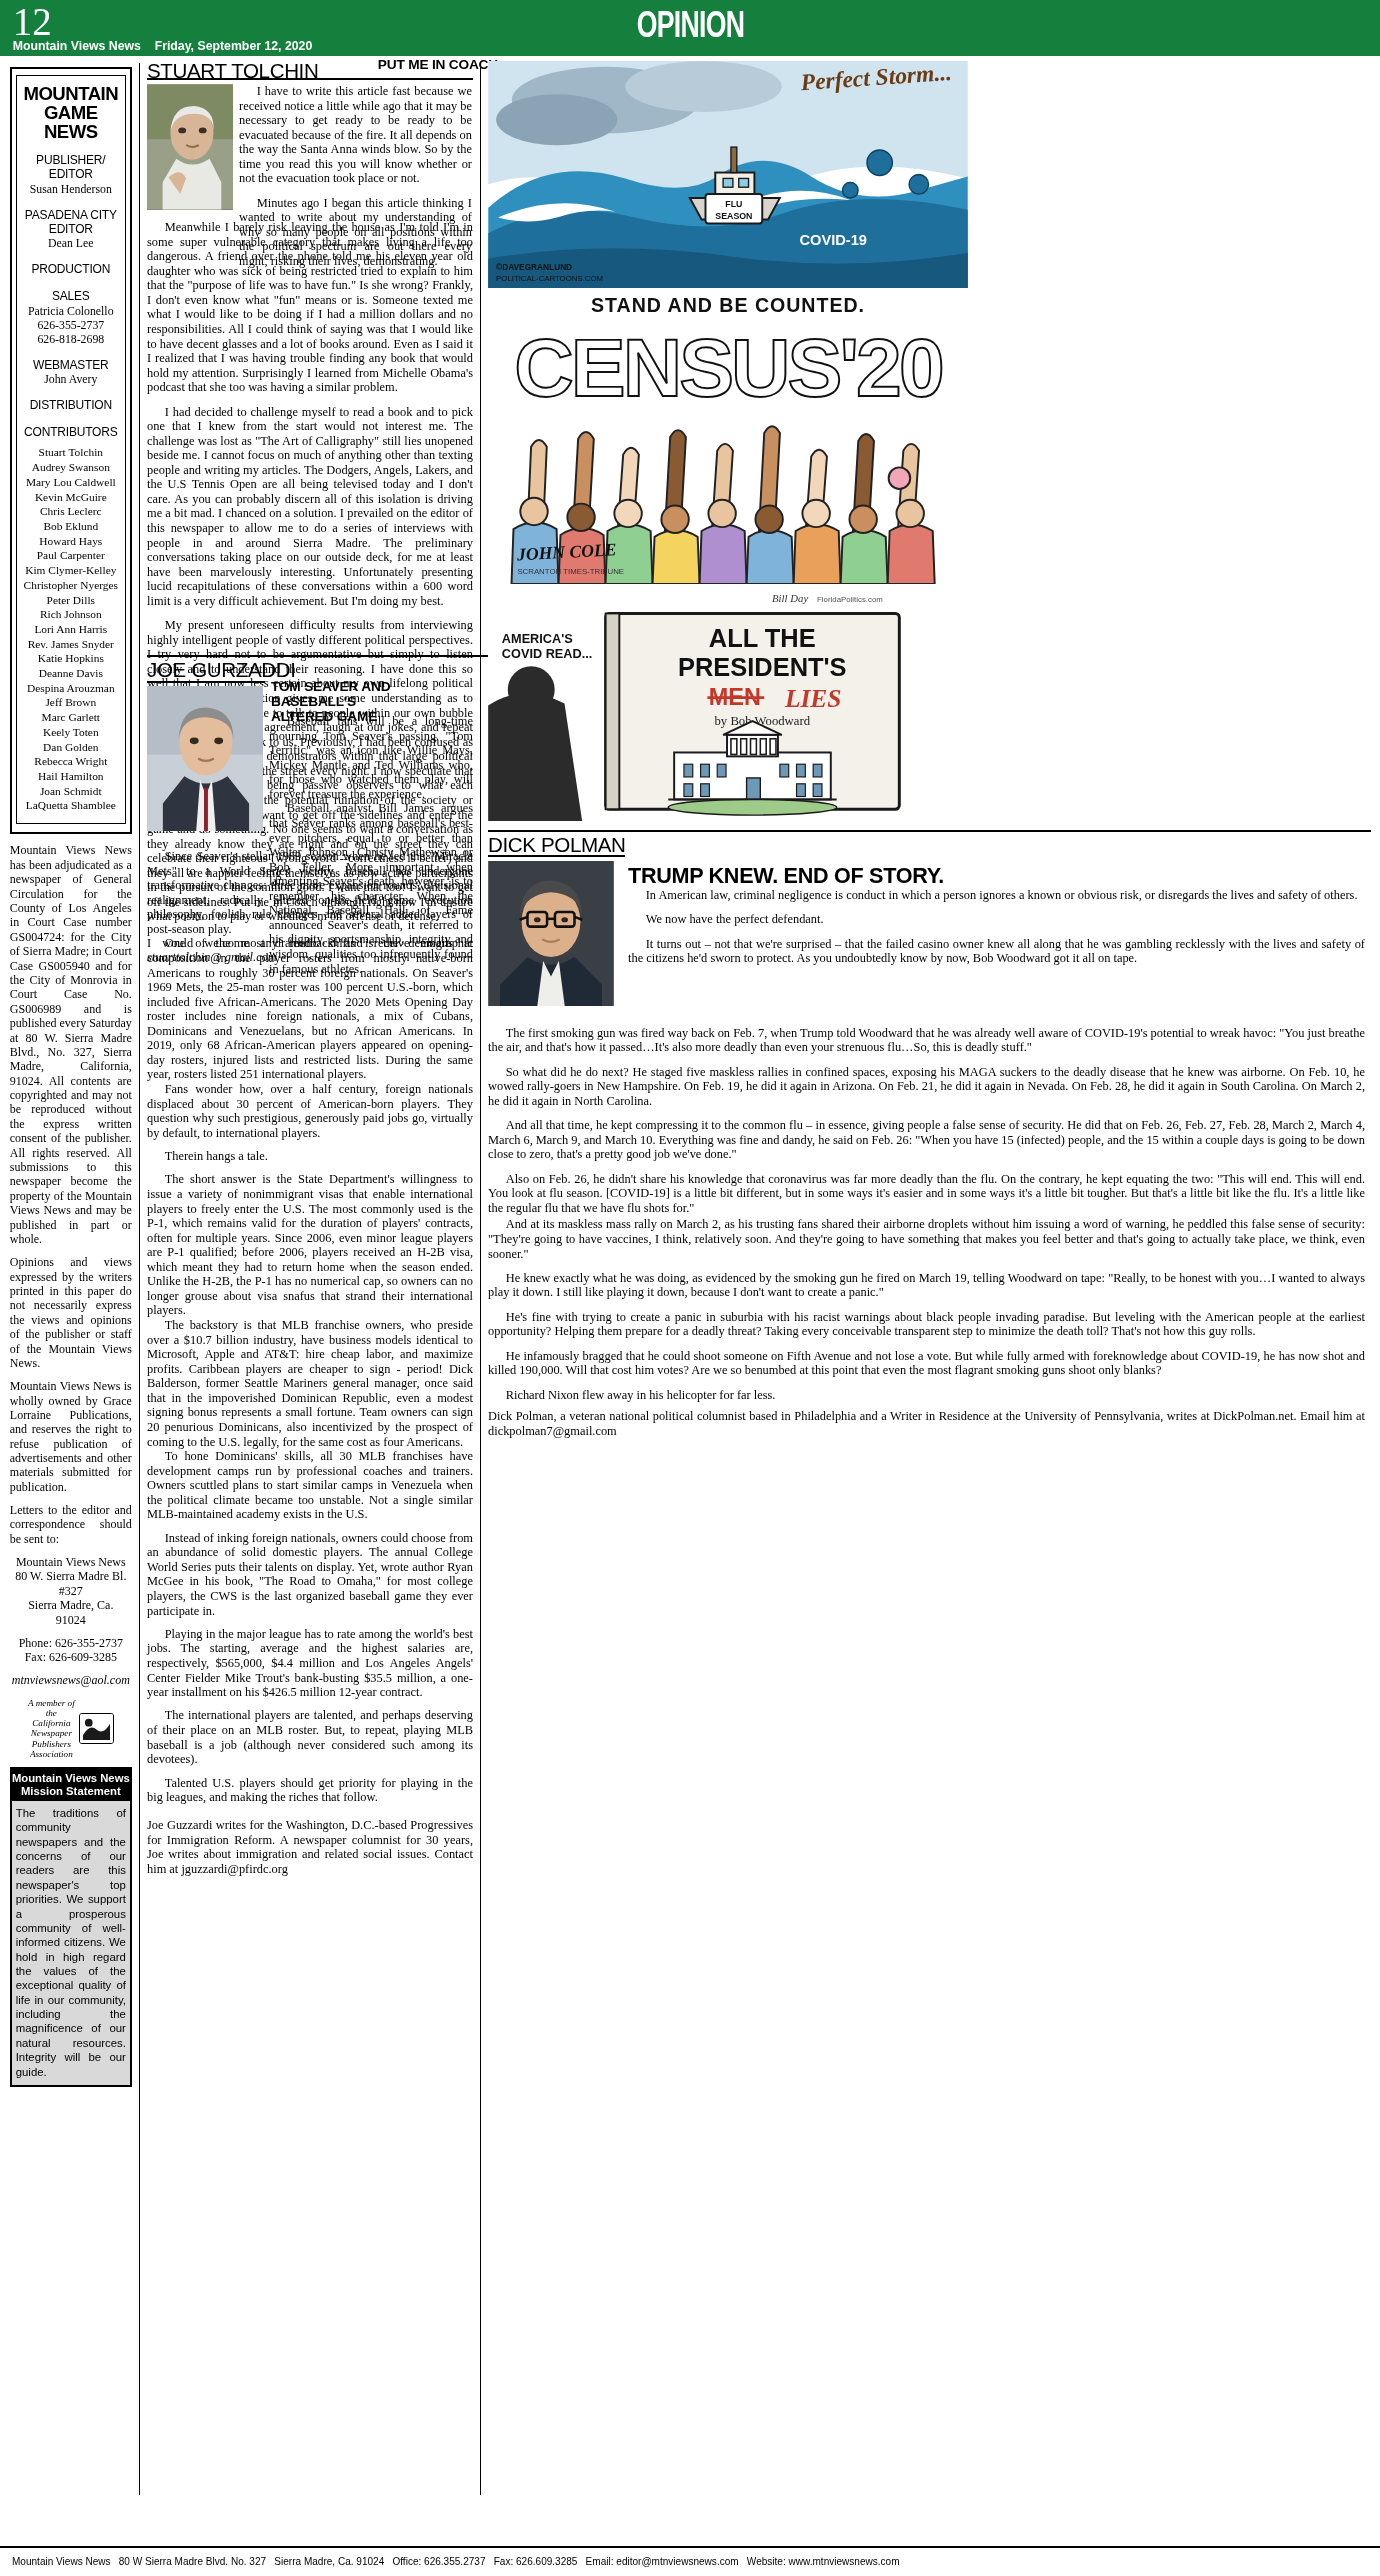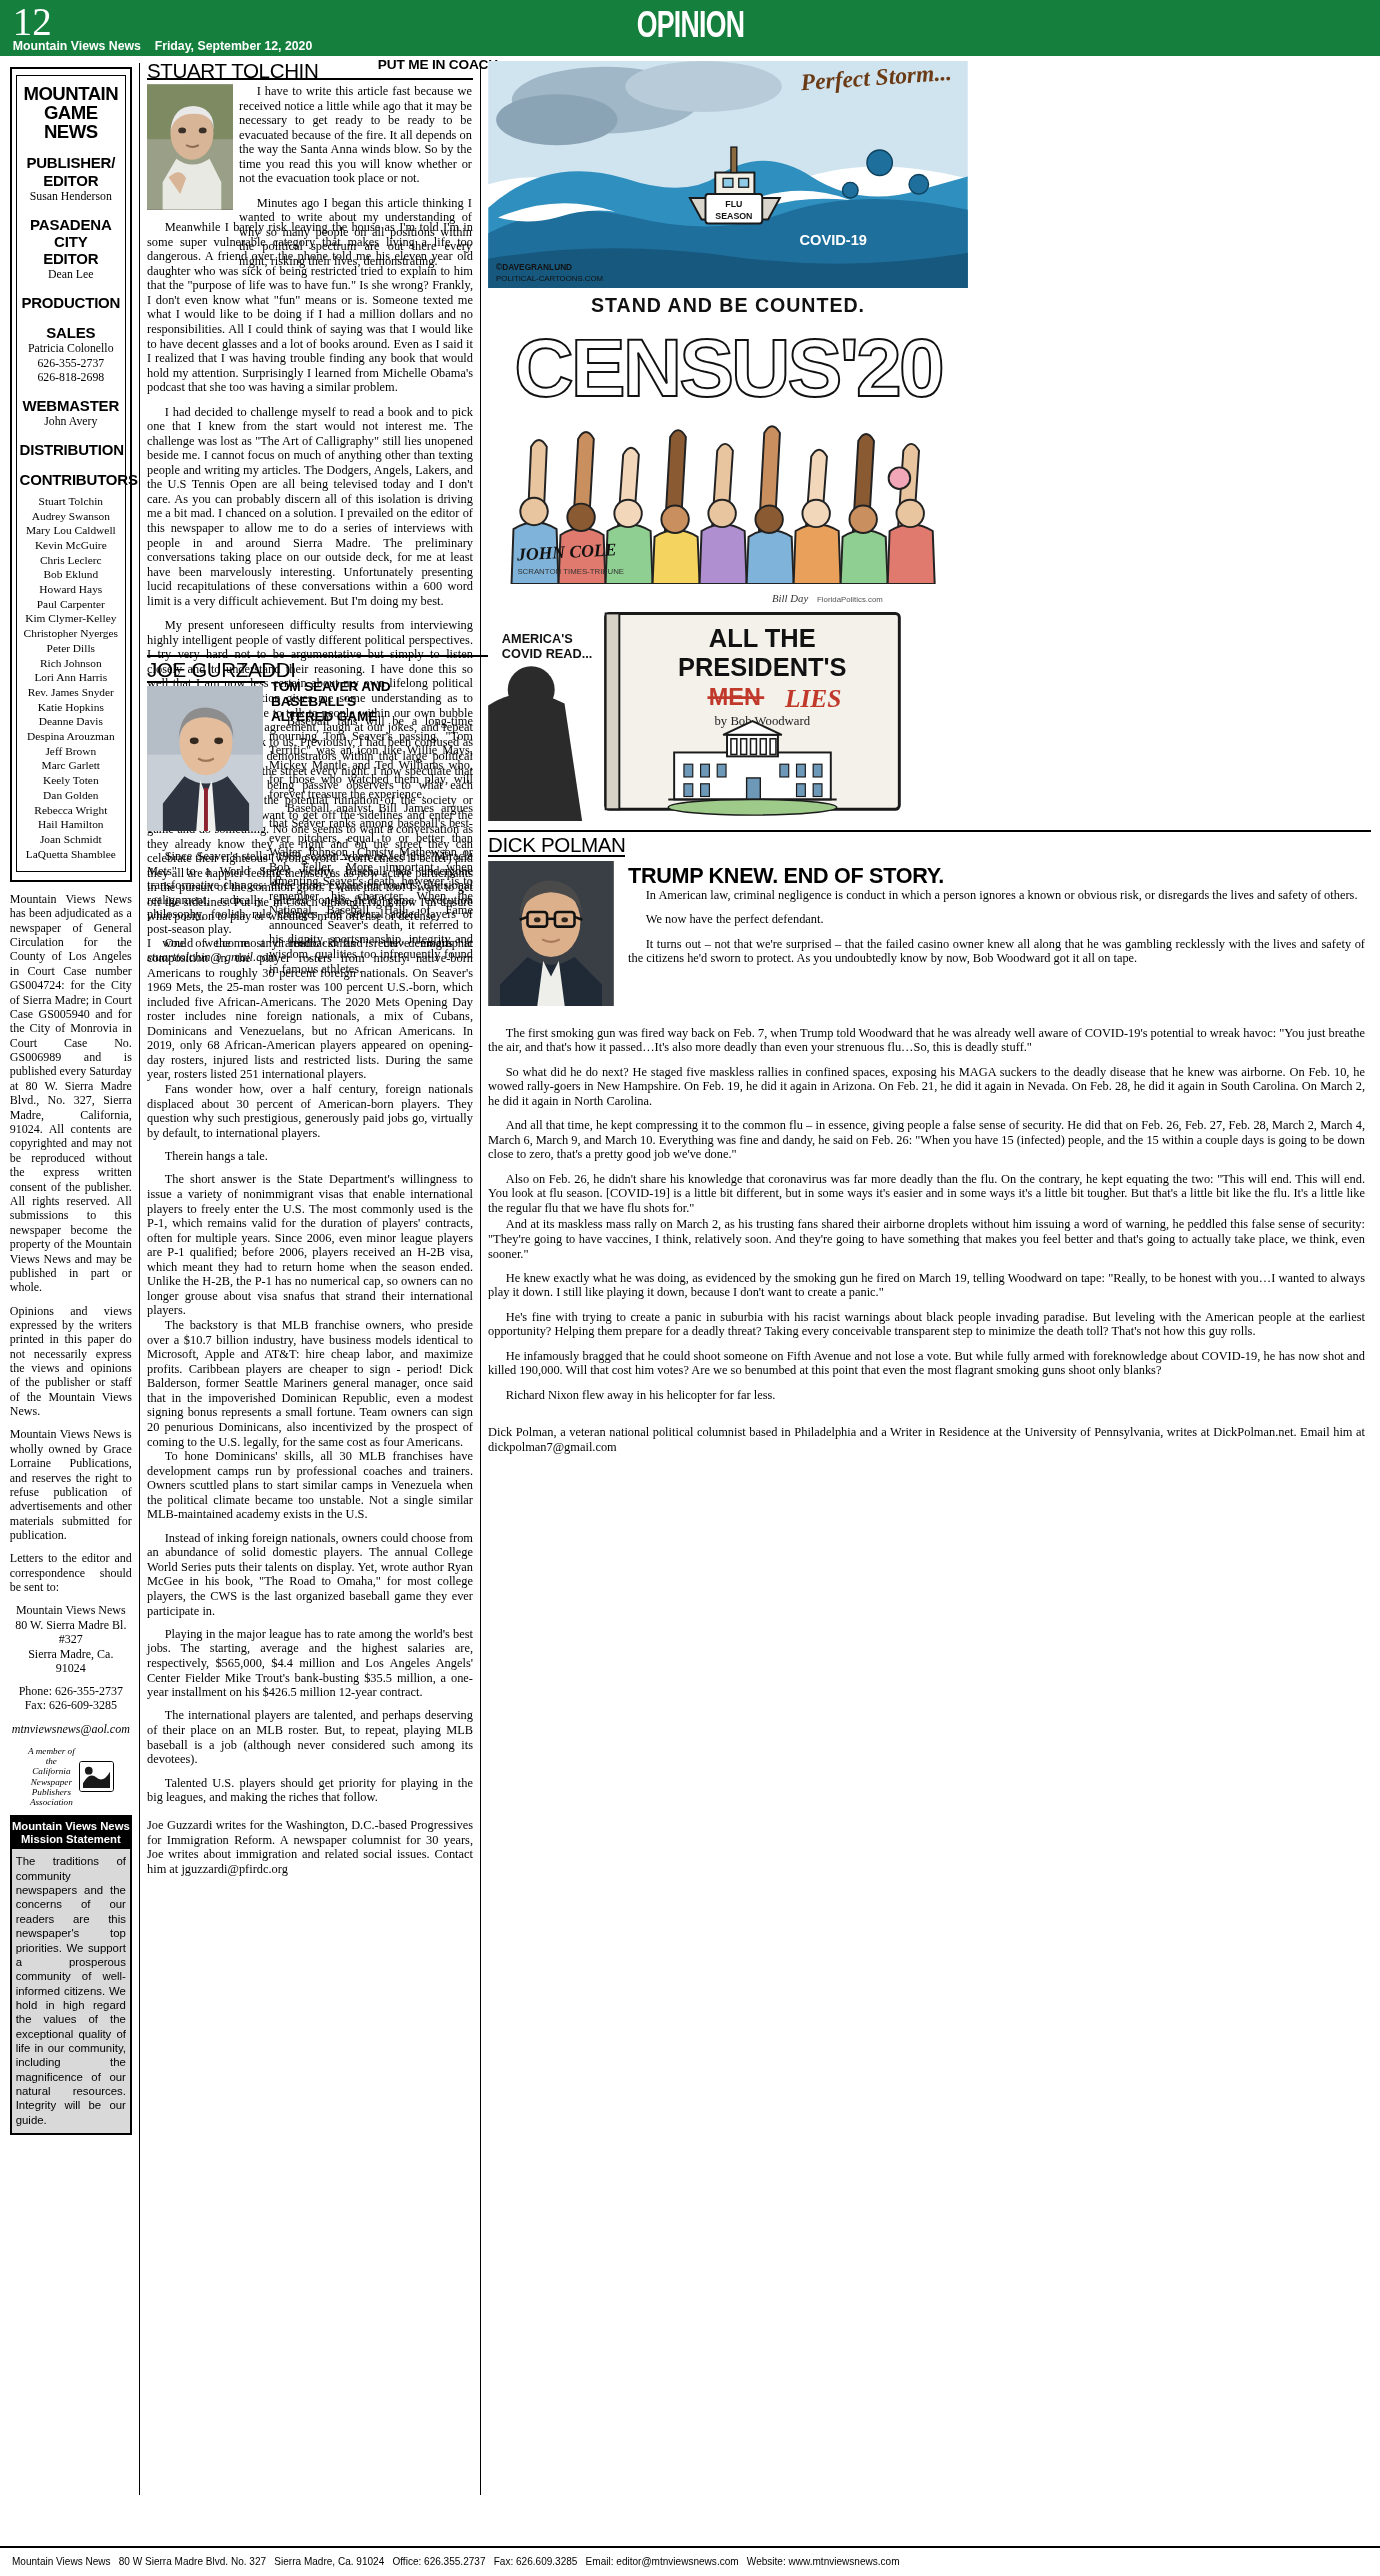--- a/index.html
+++ b/index.html
@@ -11,21 +11,21 @@
   .opinion-title{position:absolute;left:0;top:3.9px;width:1381px;text-align:center;font-family:"Liberation Sans",sans-serif;font-weight:bold;font-size:37px;letter-spacing:-1px;color:#fff;
     transform:scaleX(0.72);transform-origin:center top;}
   .datestrip{position:absolute;left:12.7px;top:39px;font-family:"Liberation Sans",sans-serif;font-weight:bold;font-size:12.3px;color:#fff;white-space:nowrap;}
   .datestrip .sep{display:inline-block;width:13.7px;}
 
   
   .sidebar{position:absolute;left:9.8px;top:67px;width:122px;}
   .mast-box{border:2.9px solid #000;padding:5.9px 3.9px 7.8px 3.9px;text-align:center;}
   .mast-inner{border:1px solid #000;padding:7.8px 2.9px 9.8px 2.9px;}
   .mast-name{font-family:"Liberation Sans",sans-serif;font-weight:bold;font-size:18.6px;line-height:1.04;letter-spacing:-0.5px;}
-  .mast-role{font-family:"Liberation Sans",sans-serif;font-weight:bold;font-size:15px;line-height:1.15;margin-top:12.7px;letter-spacing:-0.2px;}
+  .mast-role{font-family:"Liberation Sans",sans-serif;font-weight:normal;font-size:12px;line-height:1.15;margin-top:12.7px;letter-spacing:-0.2px;}
   .mast-person{font-family:"Liberation Serif",serif;font-size:11.8px;line-height:1.2;}
   .contrib{font-family:"Liberation Serif",serif;font-size:11.4px;line-height:1.29;margin-top:5.9px;}
   .sidebar-body{font-family:"Liberation Serif",serif;font-size:12px;line-height:1.2;text-align:justify;margin-top:9.8px;}
   .sidebar-body p{margin:0 0 8.8px 0;}
   .addr{text-align:center;}
   .italic{font-style:italic;text-align:center;}
   .calnews{display:flex;align-items:center;justify-content:center;gap:3.9px;margin:9.8px 0 7.8px 0;}
   .calnews-txt{font-family:"Liberation Serif",serif;font-style:italic;font-size:9.2px;line-height:1.12;text-align:center;}
   .calnews-logo{width:33px;height:29px;border:1px solid #000;border-radius:2.9px;position:relative;overflow:hidden;background:#fff;flex:none;}
   .mission-box{border:2px solid #000;margin-top:7.8px;}
@@ -443,18 +443,18 @@
 <div class="body-txt" style="position:absolute;left:488px;top:1016px;width:877px;">
   <p style="margin-top:9.8px;">The first smoking gun was fired way back on Feb. 7, when Trump told Woodward that he was already well aware of COVID-19's potential to wreak havoc: "You just breathe the air, and that's how it passed…It's also more deadly than even your strenuous flu…So, this is deadly stuff."</p>
   <p style="margin-top:9.8px;">So what did he do next? He staged five maskless rallies in confined spaces, exposing his MAGA suckers to the deadly disease that he knew was airborne. On Feb. 10, he wowed rally-goers in New Hampshire. On Feb. 19, he did it again in Arizona. On Feb. 21, he did it again in Nevada. On Feb. 28, he did it again in South Carolina. On March 2, he did it again in North Carolina.</p>
   <p style="margin-top:9.8px;">And all that time, he kept compressing it to the common flu – in essence, giving people a false sense of security. He did that on Feb. 26, Feb. 27, Feb. 28, March 2, March 4, March 6, March 9, and March 10. Everything was fine and dandy, he said on Feb. 26: "When you have 15 (infected) people, and the 15 within a couple days is going to be down close to zero, that's a pretty good job we've done."</p>
   <p style="margin-top:9.8px;">Also on Feb. 26, he didn't share his knowledge that coronavirus was far more deadly than the flu. On the contrary, he kept equating the two: "This will end. This will end. You look at flu season. [COVID-19] is a little bit different, but in some ways it's easier and in some ways it's a little bit tougher. But that's a little bit like the flu. It's a little like the regular flu that we have flu shots for."</p>
   <p style="margin-top:2px;">And at its maskless mass rally on March 2, as his trusting fans shared their airborne droplets without him issuing a word of warning, he peddled this false sense of security: "They're going to have vaccines, I think, relatively soon. And they're going to have something that makes you feel better and that's going to actually take place, we think, even sooner."</p>
   <p style="margin-top:9.8px;">He knew exactly what he was doing, as evidenced by the smoking gun he fired on March 19, telling Woodward on tape: "Really, to be honest with you…I wanted to always play it down. I still like playing it down, because I don't want to create a panic."</p>
   <p style="margin-top:9.8px;">He's fine with trying to create a panic in suburbia with his racist warnings about black people invading paradise. But leveling with the American people at the earliest opportunity? Helping them prepare for a deadly threat? Taking every conceivable transparent step to minimize the death toll? That's not how this guy rolls.</p>
   <p style="margin-top:9.8px;">He infamously bragged that he could shoot someone on Fifth Avenue and not lose a vote. But while fully armed with foreknowledge about COVID-19, he has now shot and killed 190,000. Will that cost him votes? Are we so benumbed at this point that even the most flagrant smoking guns shoot only blanks?</p>
   <p style="margin-top:9.8px;">Richard Nixon flew away in his helicopter for far less.</p>
-  <p class="noind" style="margin-top:23px;">Dick Polman, a veteran national political columnist based in Philadelphia and a Writer in Residence at the University of Pennsylvania, writes at DickPolman.net. Email him at dickpolman7@gmail.com</p>
+  <p class="noind" style="margin-top:7px;">Dick Polman, a veteran national political columnist based in Philadelphia and a Writer in Residence at the University of Pennsylvania, writes at DickPolman.net. Email him at dickpolman7@gmail.com</p>
 </div>
 
 <div class="footer-rule" style="top:2546px;"></div>
 <div class="footer-txt" style="left:11.8px;top:2555px;"><span>Mountain Views News</span><span class="sp"></span><span>80 W Sierra Madre Blvd.  No. 327</span><span class="sp"></span><span>Sierra Madre, Ca.  91024</span><span class="sp"></span><span>Office: 626.355.2737</span><span class="sp"></span><span>Fax: 626.609.3285</span><span class="sp"></span><span>Email: editor@mtnviewsnews.com</span><span class="sp"></span><span>Website: www.mtnviewsnews.com</span></div>
 
 
 </body></html>

